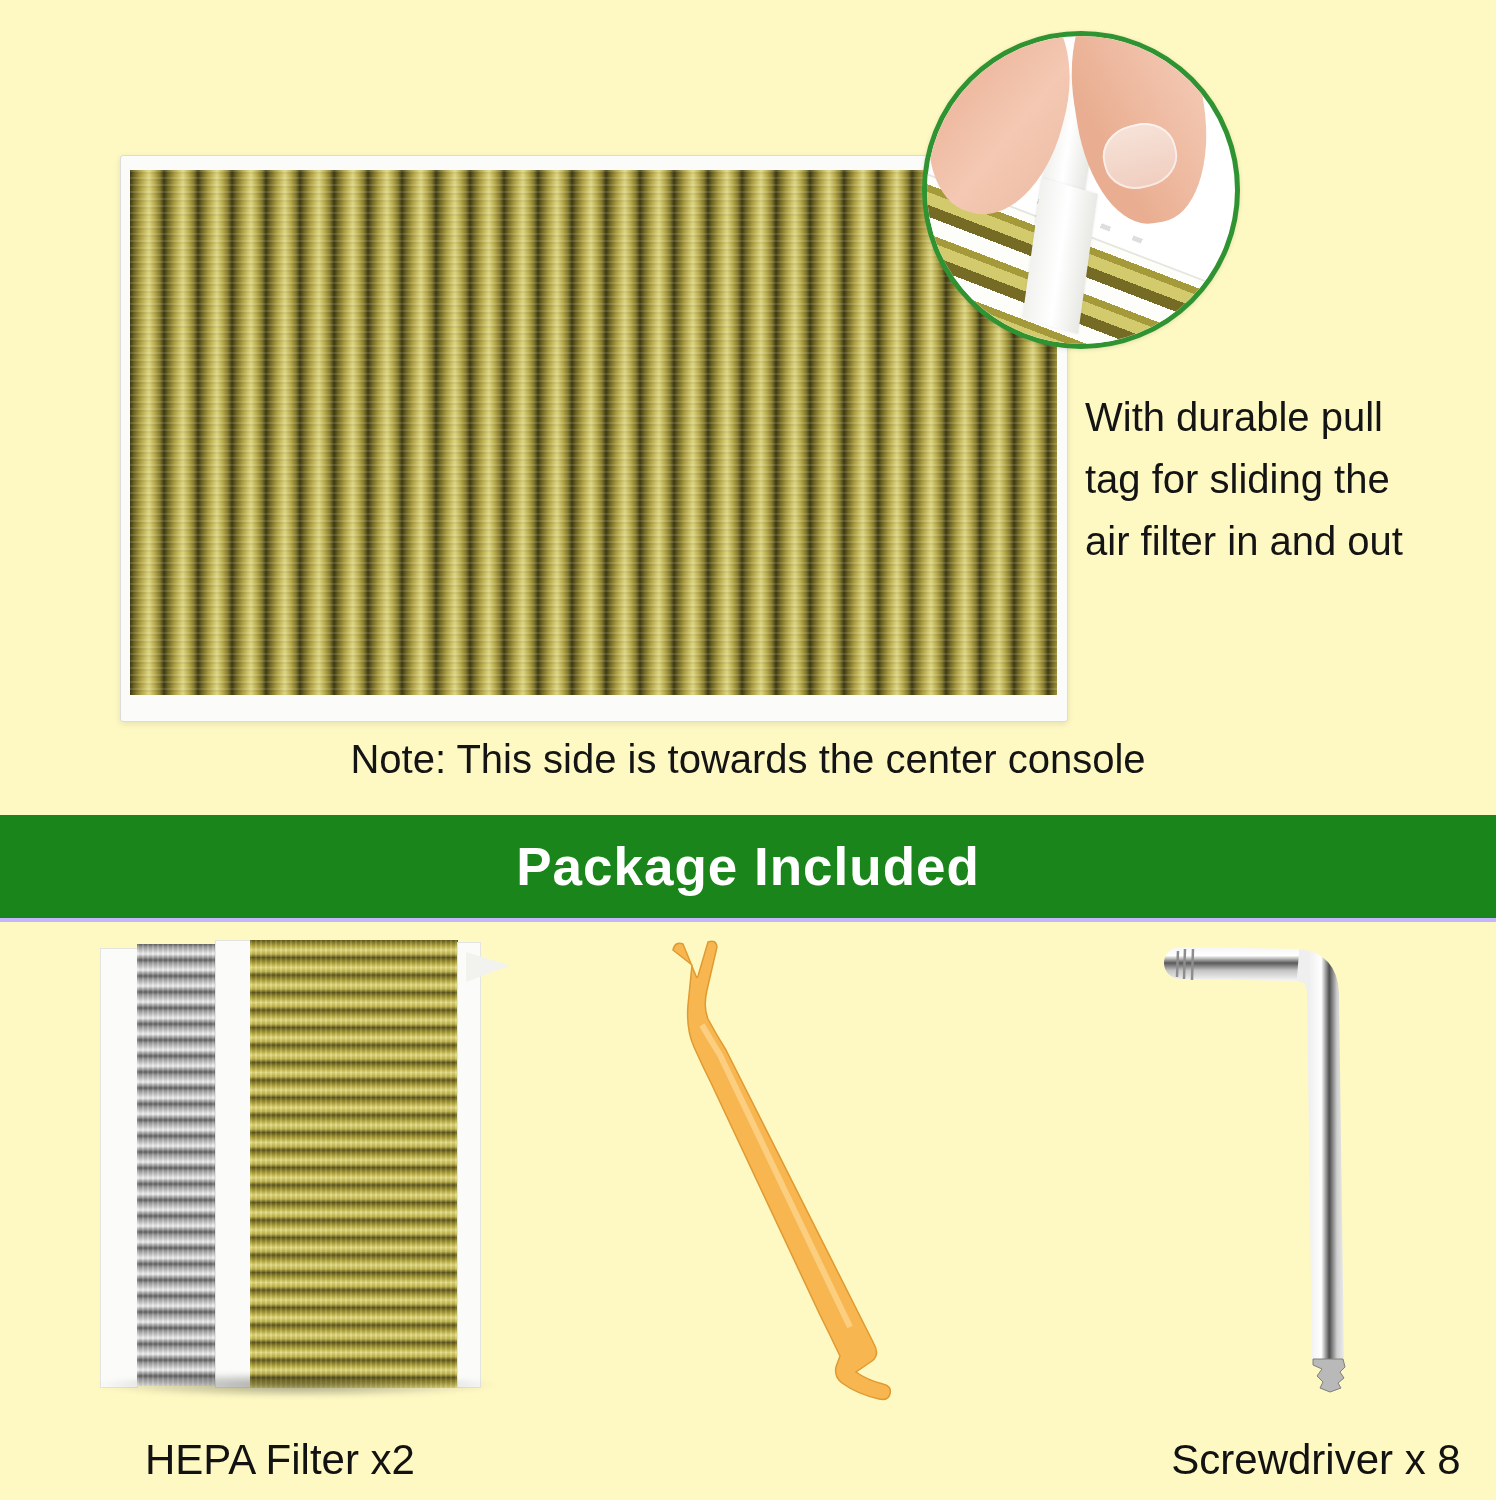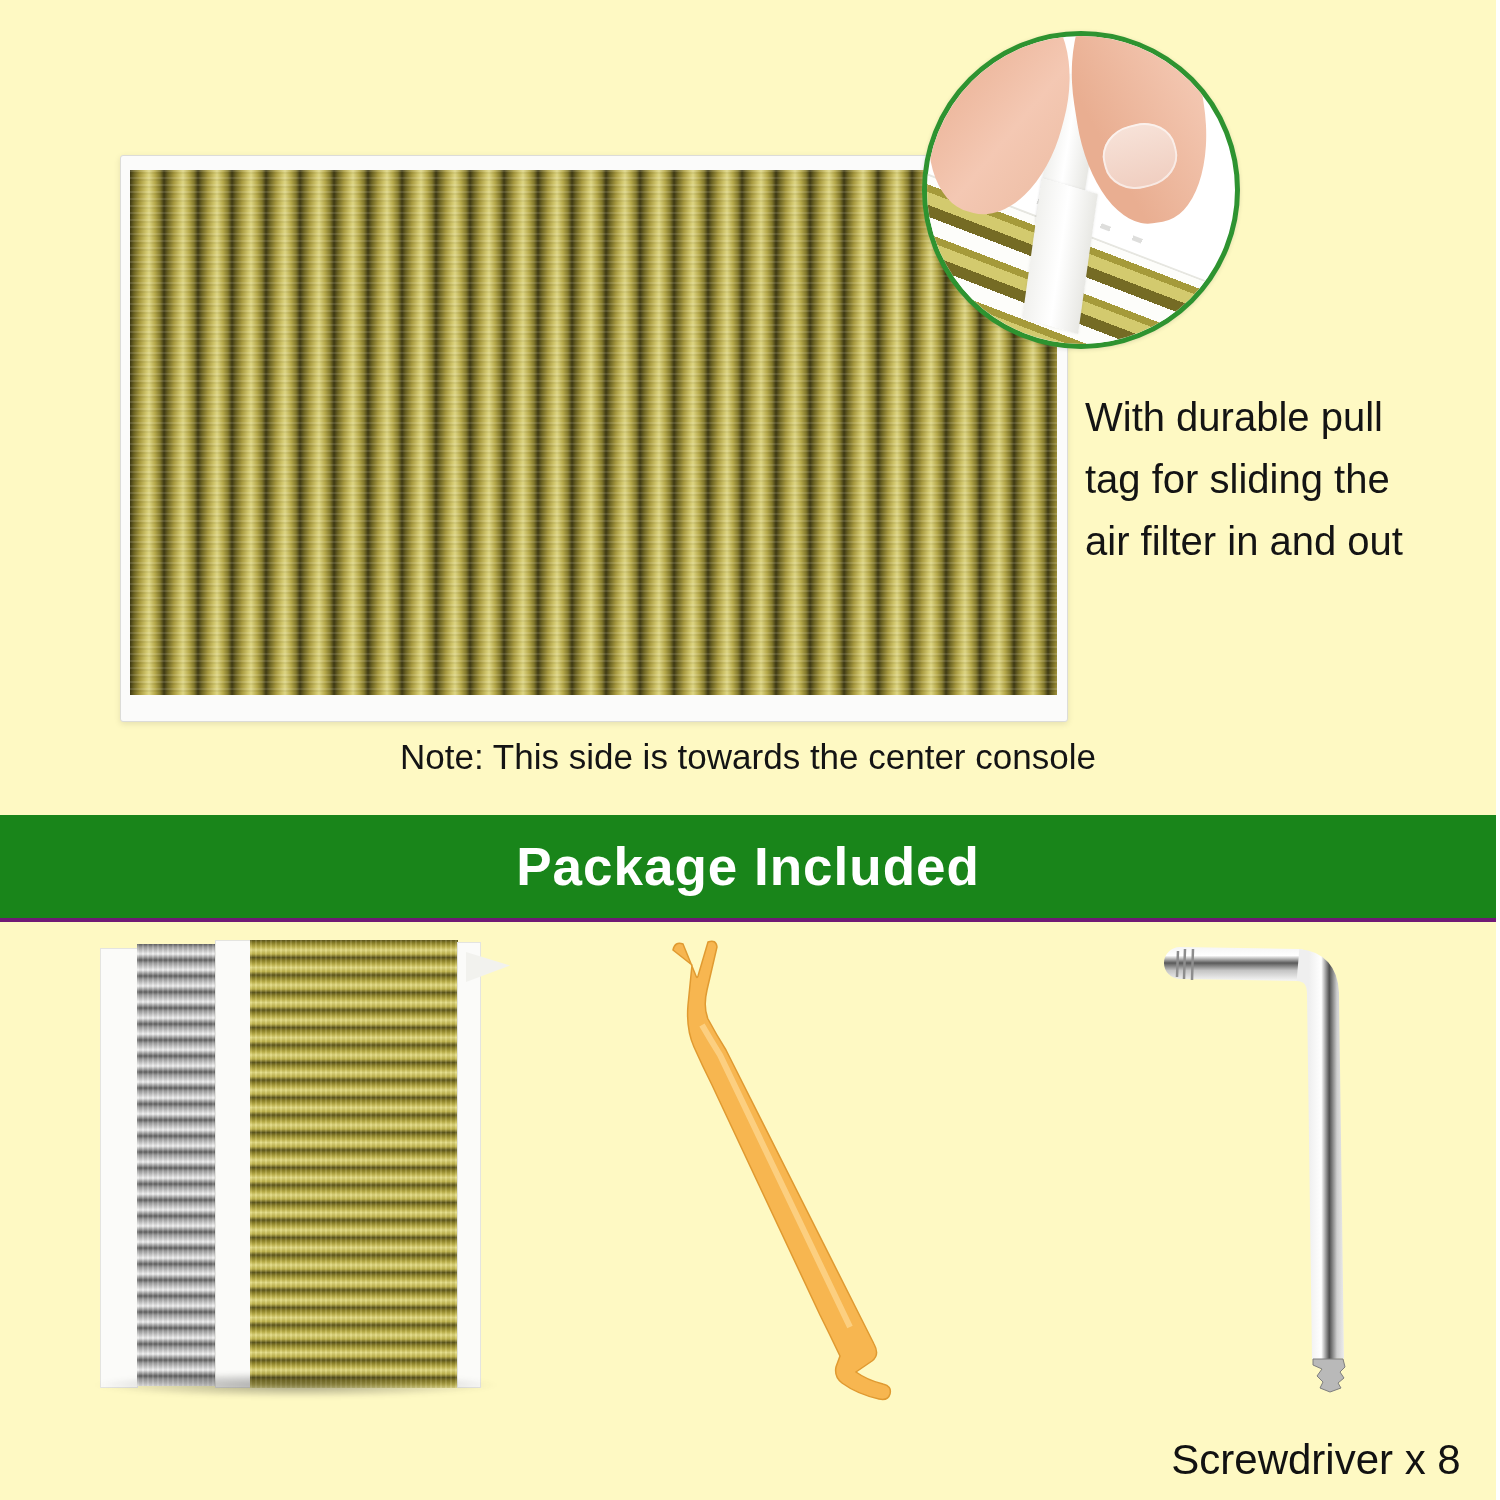--- a/index.html
+++ b/index.html
@@ -43,23 +43,23 @@
       background:linear-gradient(#f7e2d8,#f0cec0);border-radius:46%;
       transform:rotate(-14deg);box-shadow:inset 0 0 0 2px rgba(255,255,255,.55);}
   .tab-bottom{position:absolute;left:104px;top:150px;width:58px;height:140px;z-index:4;
       background:linear-gradient(to right,#f1f1ee,#ffffff 50%,#e8e8e4);
       transform:rotate(16deg) skewX(8deg);box-shadow:0 0 3px rgba(0,0,0,.08);}
 
   
   .pull-caption{position:absolute;left:1085px;top:386px;width:410px;
       font-size:40px;line-height:62px;color:#141414;white-space:pre-line;}
   .note{position:absolute;left:0;top:737px;width:100%;text-align:center;
-      font-size:35px;color:#141414;}
+      font-size:40px;color:#141414;}
   .banner{position:absolute;left:0;top:815px;width:100%;height:103px;
-      background:#19851a;border-bottom:4px solid #701a75;
+      background:#19851a;border-bottom:4px solid #c4b5fd;
       display:flex;align-items:center;justify-content:center;}
   .banner-label{color:#ffffff;font-size:53px;font-weight:700;letter-spacing:1px;}
 
   
   .hepa-frame{position:absolute;background:#fbfbf9;border:1px solid #e4e4e0;box-sizing:border-box;}
   .gray-pleats{position:absolute;left:137px;top:944px;width:79px;height:442px;
       background:
         repeating-linear-gradient(to right, rgba(255,255,255,.10) 0 2px, rgba(0,0,0,.05) 2px 5px),
         repeating-linear-gradient(to bottom,#636363 0,#9f9f9f 3px,#dadada 8px,#efefef 10px,#a8a8a8 13px,#636363 16px);}
   .yellow-pleats{position:absolute;left:250px;top:940px;width:208px;height:448px;
@@ -140,15 +140,16 @@
         <stop offset="1" stop-color="#ececec"></stop>
       </linearGradient>
     </defs>
     <path d="M20,28 L138,30" stroke="url(#armGrad)" stroke-width="32" stroke-linecap="round" fill="none"></path>
     <path d="M138,30 Q162,32 163,58 L168,424" stroke="url(#shaftGrad)" stroke-width="32" stroke-linecap="butt" fill="none"></path>
     <path d="M18,16 L17,42 M25,14 L24,44 M33,14 L32,45" stroke="#8d8d8d" stroke-width="2.5" fill="none"></path>
     <path d="M153,424 L183,424 L185,432 L180,437 L184,443 L178,448 L181,453 L170,457
              L160,453 L163,447 L157,441 L162,434 L153,430 Z" fill="#b9b9b9" stroke="#7e7e7e" stroke-width="1"></path>
   </svg>
 
+  <div class="item-label" style="left:100px;width:360px;">HEPA Filter x2</div>
   <div class="item-label" style="left:1136px;width:360px;">Screwdriver x 8</div>
 
 </div>
 
 </body></html>

